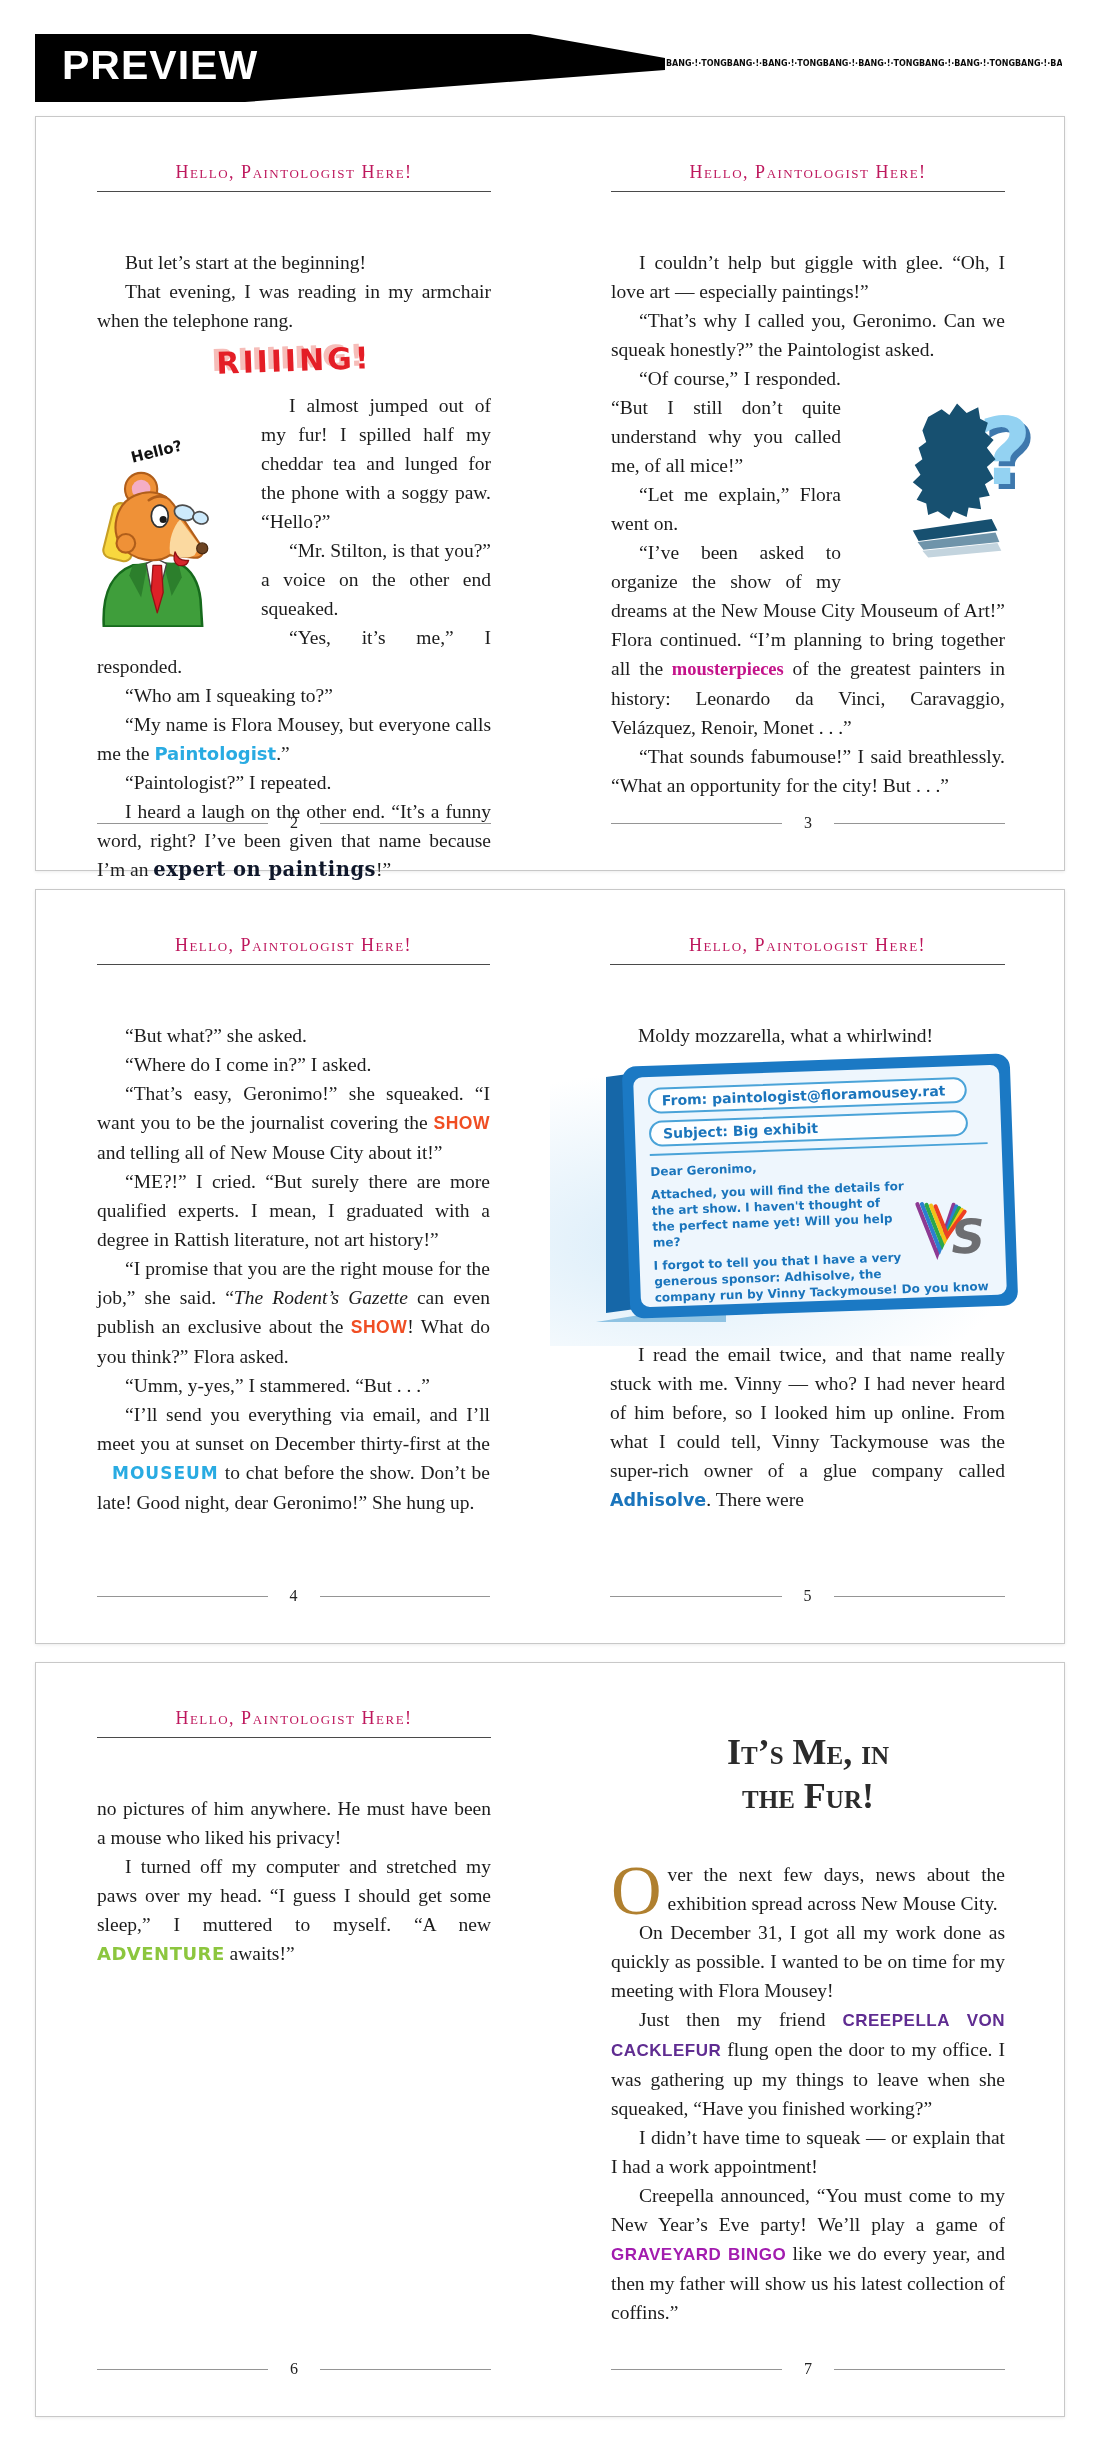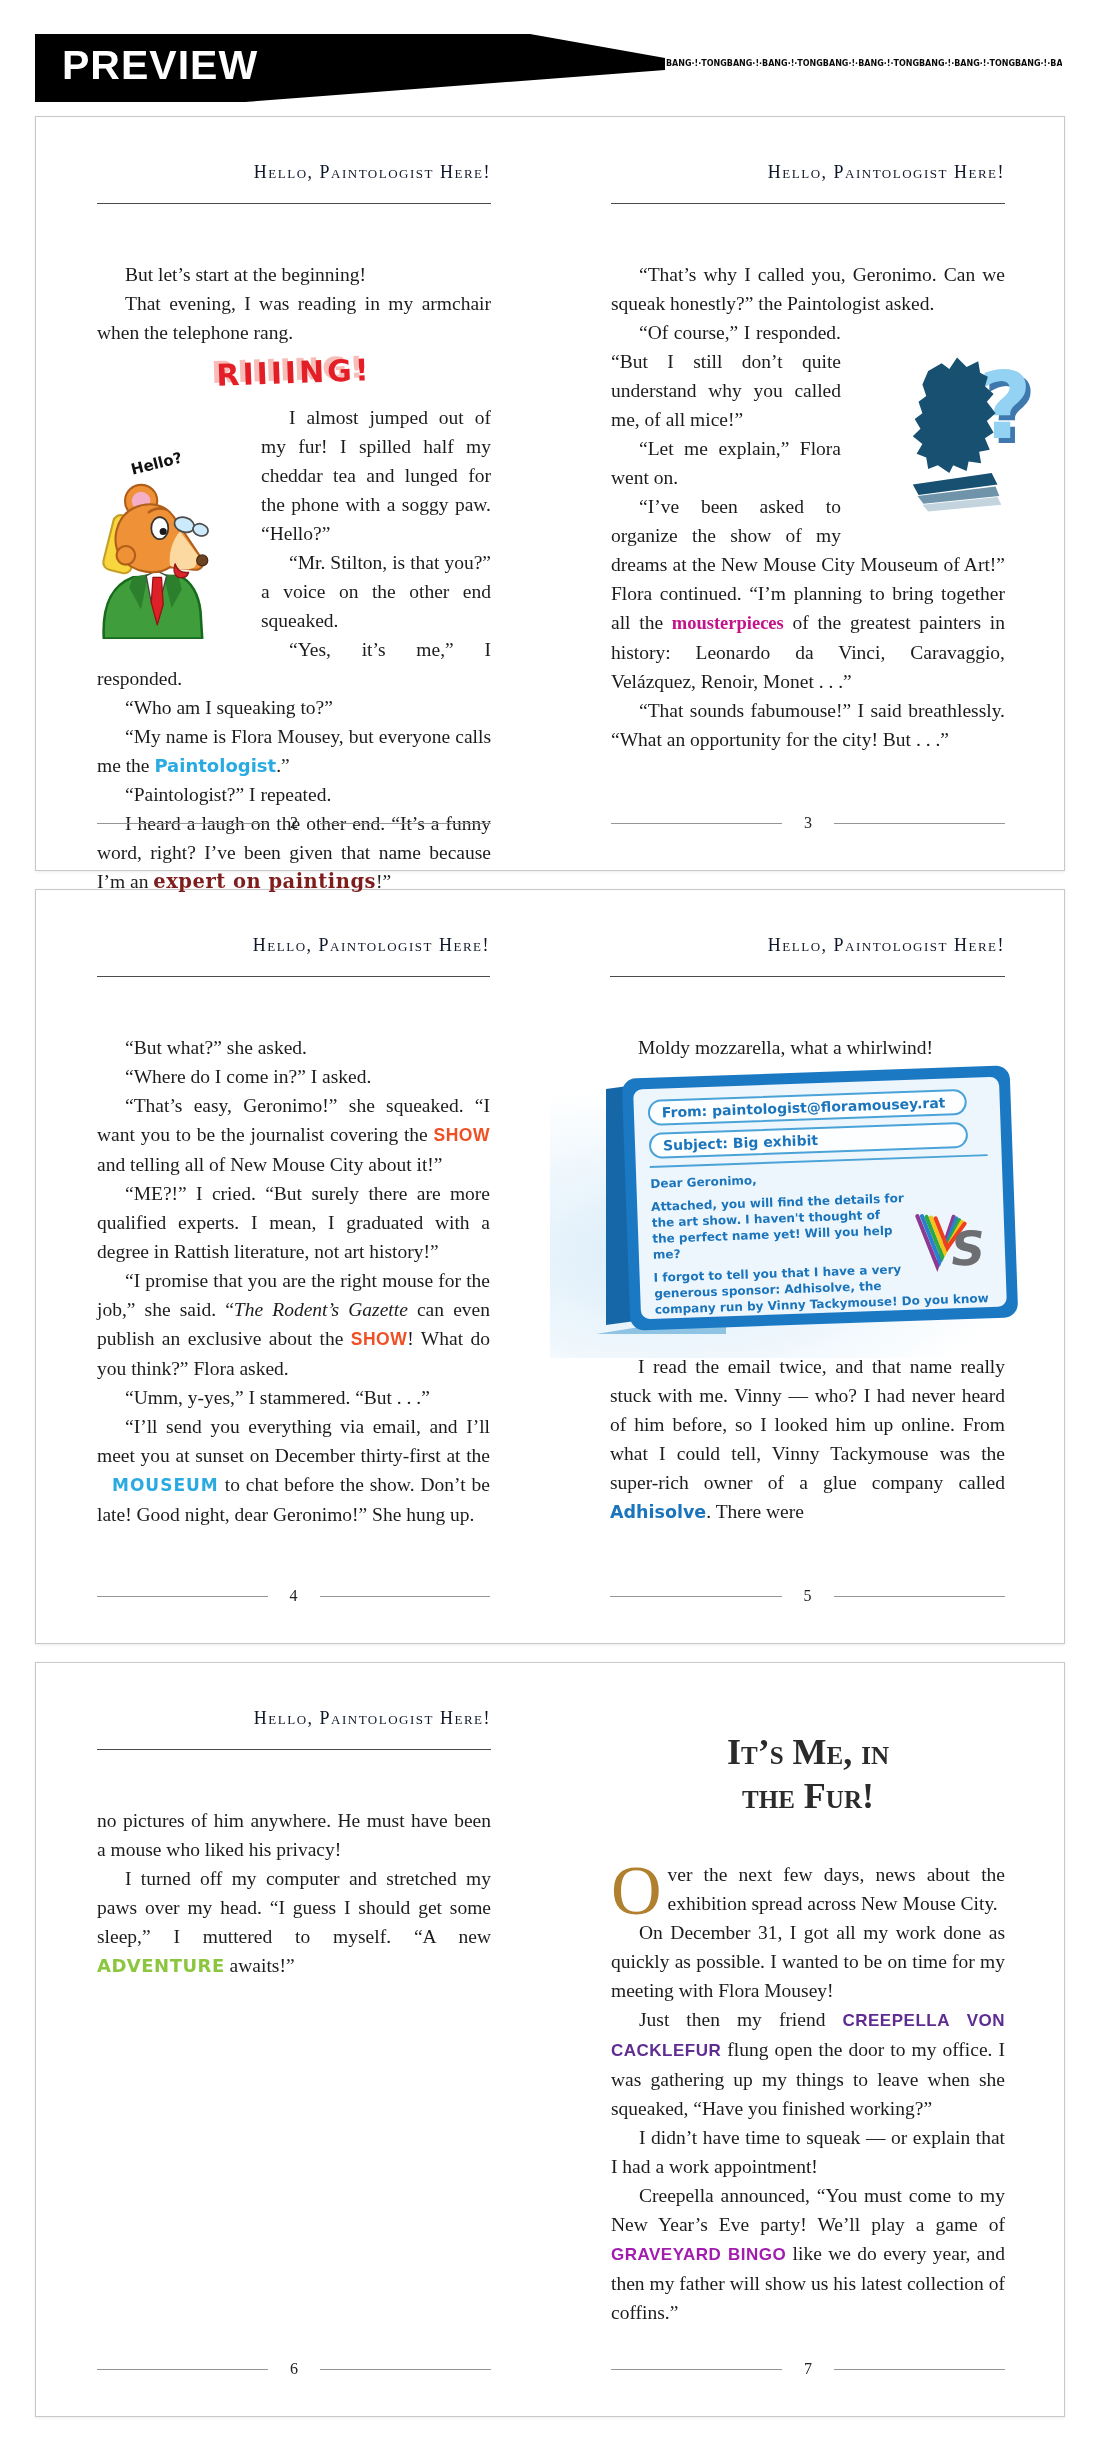--- a/index.html
+++ b/index.html
@@ -13,31 +13,31 @@
     font-weight:bold;font-size:41px;letter-spacing:1px;}
   .banner-strip{position:absolute;left:666px;top:27px;right:38px;height:13px;overflow:hidden;
     font-family:"DejaVu Sans",sans-serif;font-weight:bold;font-size:8px;color:#0a0a0a;white-space:nowrap;
     letter-spacing:0;line-height:13px;}
 
   
   .spreads{position:absolute;top:116px;left:35px;width:1030px;}
   .spread{width:1030px;height:755px;background:#fff;border:1px solid #c8c8c8;box-shadow:0 1px 3px rgba(0,0,0,.08);
     display:flex;margin-bottom:18px;box-sizing:border-box;}
   .page{width:515px;box-sizing:border-box;padding:45px 59px 0 61px;position:relative;}
-  .page-header{font-variant:small-caps;text-align:right;font-size:18px;letter-spacing:1.5px;color:#0f172a;
-    border-bottom:1.5px solid #4a4a4a;padding-bottom:20px;margin-bottom:56px;}
+  .page-header{font-variant:small-caps;text-align:center;font-size:18px;letter-spacing:1.5px;color:#be185d;
+    border-bottom:1.5px solid #4a4a4a;padding-bottom:8px;margin-bottom:56px;}
   .body-para{margin:0;text-indent:28px;font-size:19.5px;line-height:29px;text-align:justify;}
   .body-para.noindent{text-indent:0;}
   .page-footer{position:absolute;left:61px;right:59px;bottom:38px;display:flex;align-items:center;gap:22px;}
   .page-footer .rule{flex:1;height:1px;background:#959595;}
   .page-footer .num{font-size:16px;color:#222;}
 
   
   .w-blue{color:#29abe2;font-family:"DejaVu Sans",sans-serif;font-weight:bold;font-size:18px;}
-  .w-purple{color:#7f1d1d;font-family:"DejaVu Serif",serif;font-weight:bold;font-size:19.5px;letter-spacing:.5px;}
+  .w-purple{color:#0f172a;font-family:"DejaVu Serif",serif;font-weight:bold;font-size:19.5px;letter-spacing:.5px;}
   .w-magenta{color:#c4138a;font-family:Liberation Serif, serif;font-weight:bold;font-size:18.5px;}
   .w-orange{color:#f04e23;font-family:Liberation Sans, sans-serif;font-weight:bold;font-size:17.5px;letter-spacing:.5px;}
   .w-cyan{color:#29abe2;font-family:"DejaVu Sans",sans-serif;font-weight:bold;font-size:17px;letter-spacing:1px;margin-left:15px;}
   .w-pink{color:#ed1e79;font-family:"DejaVu Sans",sans-serif;font-weight:bold;font-size:17.5px;}
   .w-adhisolve{color:#1b75bc;font-family:"DejaVu Sans",sans-serif;font-weight:bold;font-size:17.5px;}
   .w-green{color:#8cc63e;font-family:"DejaVu Sans",sans-serif;font-weight:bold;font-size:18px;letter-spacing:.5px;}
   .w-creepella{color:#5f2c91;font-family:"Liberation Sans",sans-serif;font-weight:bold;font-size:17px;letter-spacing:.5px;}
   .w-bingo{color:#a21caf;font-family:"Liberation Sans",sans-serif;font-weight:bold;font-size:17px;letter-spacing:.5px;}
   .w-italic{font-style:italic;}
 
@@ -124,20 +124,21 @@
         <p class="body-para"><span>“Paintologist?” I repeated.</span></p>
         <p class="body-para"><span>I heard a laugh on the other end. “It’s a funny word, right? I’ve been given that name because I’m an </span><span class="w-purple">expert on paintings</span><span>!”</span></p>
         <div class="page-footer">
           <span class="rule"></span>
           <span class="num">2</span>
           <span class="rule"></span>
         </div>
       </section>
       <section class="page">
         <div class="page-header">Hello, Paintologist Here!</div>
+        <p class="body-para"><span>I couldn’t help but giggle with glee. “Oh, I love art — especially paintings!”</span></p>
         <p class="body-para"><span>“That’s why I called you, Geronimo. Can we squeak honestly?” the Paintologist asked.</span></p>
         <p class="body-para"><span class="float-question">
 <svg viewBox="0 0 150 185" width="150" height="178" xmlns="http://www.w3.org/2000/svg">
  <text x="101" y="103" font-family="DejaVu Sans" font-weight="bold" font-size="96" fill="#3e78ad">?</text>
  <text x="96" y="98" font-family="DejaVu Sans" font-weight="bold" font-size="96" fill="#93d2f2">?</text>
  <path d="M44,28 L58,20 L66,26 L74,14 L84,24 L96,18 L98,30 L106,34 L103,44 L112,52 L105,60 L114,72 L105,80 L112,92 L103,98 L108,110 L97,112 L99,124 L86,122 L84,132 L70,126 L66,134 L54,126 L44,130 L42,118 L32,114 L38,104 L28,96 L36,88 L30,78 L38,72 L34,60 L42,54 L38,42 Z" fill="#175070"></path>
  <path d="M28,146 L110,134 L116,146 L34,157 Z" fill="#175070"></path>
  <path d="M33,158 L114,148 L118,158 L39,166 Z" fill="#6f94aa"></path>
  <path d="M38,167 L116,159 L120,167 L44,174 Z" fill="#c3d4de"></path>
 </svg></span><span>“Of course,” I responded. “But I still don’t quite understand why you called me, of all mice!”</span></p>

